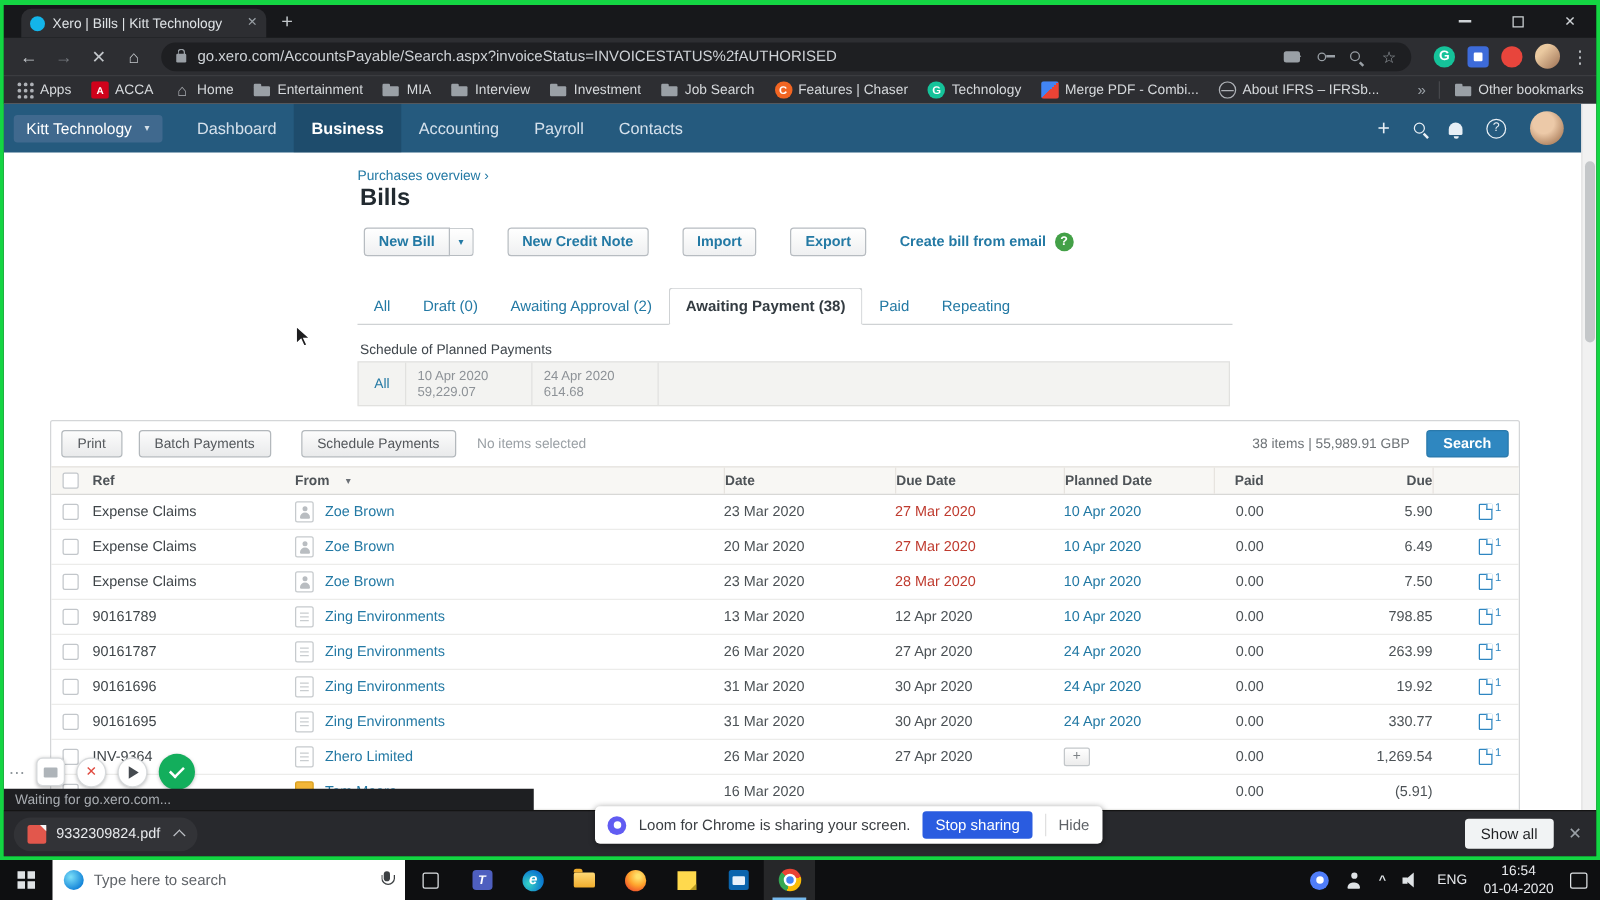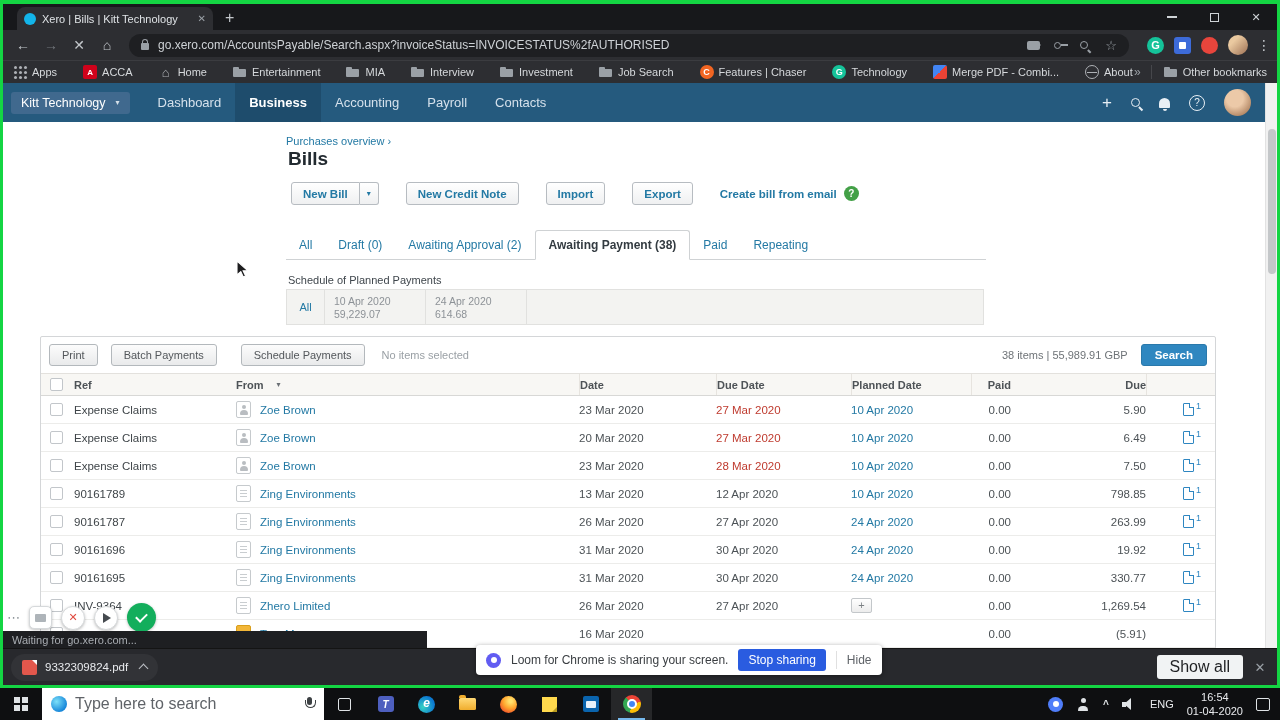--- a/index.html
+++ b/index.html
@@ -46,21 +46,21 @@
 .ext{width:17px;height:17px;margin-left:10px;flex:none;cursor:pointer}
 .grammarly{border-radius:50%;background:#15c39a;color:#fff;font-size:11px;font-weight:bold;display:flex;align-items:center;justify-content:center}
 .blueext{border-radius:3px;background:#3d6bd9;position:relative}
 .blueext::after{content:"";position:absolute;inset:5px;background:#fff;border-radius:1px}
 .redext{border-radius:50%;background:#e8453c}
 .avatar-sm{width:20px;height:20px;border-radius:50%;background:linear-gradient(135deg,#eac9a0 30%,#9c7054);margin-left:10px;flex:none;cursor:pointer}
 .kebab{color:#c3c7cb;margin-left:9px;font-size:14px;cursor:pointer}
 
 
 .bookmarks{position:absolute;top:60px;left:3px;right:3px;height:23px;background:#2d2e32;border-top:1px solid #3b3c40;display:flex;align-items:center;padding:0 10px}
-.bm-list{display:flex;align-items:flex-end;gap:26px;overflow:hidden}
+.bm-list{display:flex;align-items:flex-end;gap:16px;overflow:hidden}
 .bm{display:flex;align-items:center;gap:5px;white-space:nowrap;cursor:pointer}
 .bm-label{font-size:11px;color:#d6d9dc}
 .bm-ic{width:14px;height:14px;position:relative;flex:none;display:flex;align-items:center;justify-content:center}
 .bmi-apps::before{content:"";position:absolute;top:1px;left:1px;width:3px;height:3px;background:#aeb1b6;border-radius:50%;box-shadow:5px 0 #aeb1b6,10px 0 #aeb1b6,0 5px #aeb1b6,5px 5px #aeb1b6,10px 5px #aeb1b6,0 10px #aeb1b6,5px 10px #aeb1b6,10px 10px #aeb1b6}
 .bmi-acca{background:#d0021b;border-radius:2px;color:#fff;font-size:8px;font-weight:bold}
 .bmi-acca::after{content:"A"}
 .bmi-home{color:#aeb1b6;font-size:13px}
 .bmi-home::after{content:"⌂"}
 .bmi-folder::before{content:"";position:absolute;top:2px;left:0;width:6px;height:3px;background:#9aa0a6;border-radius:1px 1px 0 0}
 .bmi-folder::after{content:"";position:absolute;top:4px;left:0;right:1px;bottom:2px;background:#9aa0a6;border-radius:1px}
@@ -177,39 +177,39 @@
 
 .statusbar{position:absolute;left:3px;bottom:72px;width:424px;height:17px;background:#1e1f22;color:#a9adb2;font-size:11px;display:flex;align-items:center;padding:0 9px;z-index:33}
 
 
 .dlshelf{position:absolute;left:3px;right:3px;bottom:35px;height:37px;background:#28292d;border-top:1px solid #141414;display:flex;align-items:center;z-index:40}
 .dl-item{margin-left:8px;height:27px;background:#323337;border-radius:14px;display:flex;align-items:center;padding:0 11px;gap:8px;cursor:pointer}
 .pdfic{width:15px;height:15px;border-radius:2px;background:#e2574c;position:relative}
 .pdfic::after{content:"";position:absolute;top:0;right:0;width:0;height:0;border-top:5px solid #f8f9fa;border-left:5px solid transparent}
 .dl-name{font-size:11.5px;color:#e8eaed}
 .dl-caret{width:7px;height:7px;border-left:1.8px solid #bdc1c6;border-top:1.8px solid #bdc1c6;transform:rotate(45deg);margin:3px 0 0 4px}
-.showall{margin-left:auto;height:24px;padding:0 13px;background:#f1f3f4;color:#1f2023;font-size:16px;border:none;border-radius:3px}
+.showall{margin-left:auto;height:24px;padding:0 13px;background:#f1f3f4;color:#1f2023;font-size:12px;border:none;border-radius:3px}
 .dl-close{width:34px;text-align:center;color:#9aa0a6;font-size:13px;cursor:pointer}
 
 
 .loombar{position:absolute;left:476px;bottom:45px;height:30px;background:#fff;border-radius:4px;box-shadow:0 1px 5px rgba(0,0,0,.4);display:flex;align-items:center;padding:0 10px;gap:10px;z-index:46}
 .loomic{width:15px;height:15px;border-radius:50%;background:#615cf2;position:relative;flex:none}
 .loomic::after{content:"";position:absolute;inset:4.5px;background:#fff;border-radius:50%}
 .loom-msg{font-size:12px;color:#3a3e42;white-space:nowrap}
 .stopbtn{height:22px;padding:0 10px;background:#2a5ce0;color:#fff;font-size:12px;border:none;border-radius:3px}
 .hidebtn{font-size:12px;color:#5f6368;border-left:1px solid #e0e0e0;padding-left:10px;height:18px;display:flex;align-items:center;cursor:pointer}
 
 
 .taskbar{position:absolute;left:0;right:0;bottom:0;height:32px;background:#0e0f11;display:flex;align-items:stretch;z-index:50}
 .tstart{width:42px;display:flex;align-items:center;justify-content:center;cursor:pointer}
 .winlogo{position:relative;width:14px;height:14px}
 .winlogo::before{content:"";position:absolute;top:0;left:0;width:6px;height:6px;background:#dfe3e6;box-shadow:8px 0 #dfe3e6,0 8px #dfe3e6,8px 8px #dfe3e6}
 .tsearch{width:282px;background:#fff;display:flex;align-items:center;padding:0 9px;gap:8px;cursor:text}
 .cortana{width:16px;height:16px;border-radius:50%;background:radial-gradient(circle at 35% 35%,#7ce0f9,#1686d9 72%);flex:none}
-.tsearch-text{font-size:16px;color:#5f6368;flex:1;white-space:nowrap}
+.tsearch-text{font-size:12px;color:#5f6368;flex:1;white-space:nowrap}
 .micwrap{position:relative;width:12px;height:15px;flex:none;cursor:pointer}
 .micwrap::before{content:"";position:absolute;left:4px;top:0;width:4.5px;height:8px;background:#3c4043;border-radius:2.5px}
 .micwrap::after{content:"";position:absolute;left:1.5px;top:3.5px;width:9px;height:7px;border:1.5px solid #3c4043;border-top:none;border-radius:0 0 6px 6px}
 .tapps{display:flex}
 .tapp{width:41px;display:flex;align-items:center;justify-content:center;position:relative;cursor:pointer}
 .st-active{background:rgba(255,255,255,.10)}
 .st-active::after{content:"";position:absolute;left:7px;right:7px;bottom:0;height:2px;background:#76b9ed}
 .appglyph{display:flex;align-items:center;justify-content:center;position:relative}
 .ta-task-view{width:13px;height:13px;border:1.6px solid #dfe3e6;border-radius:2px}
 .ta-teams{width:16px;height:16px;background:#4e5fbf;border-radius:3px;color:#fff}

